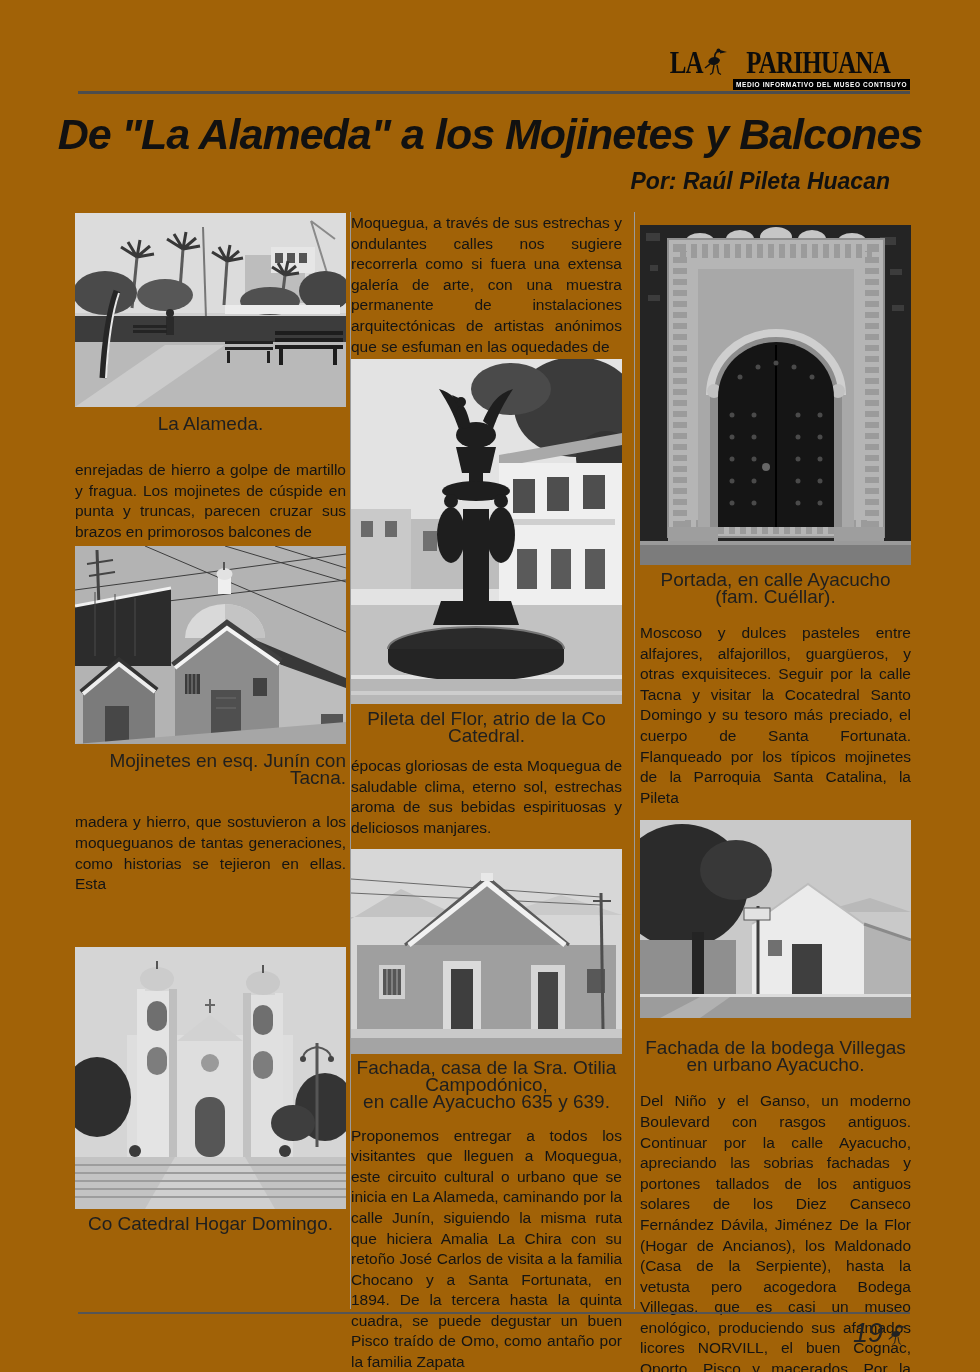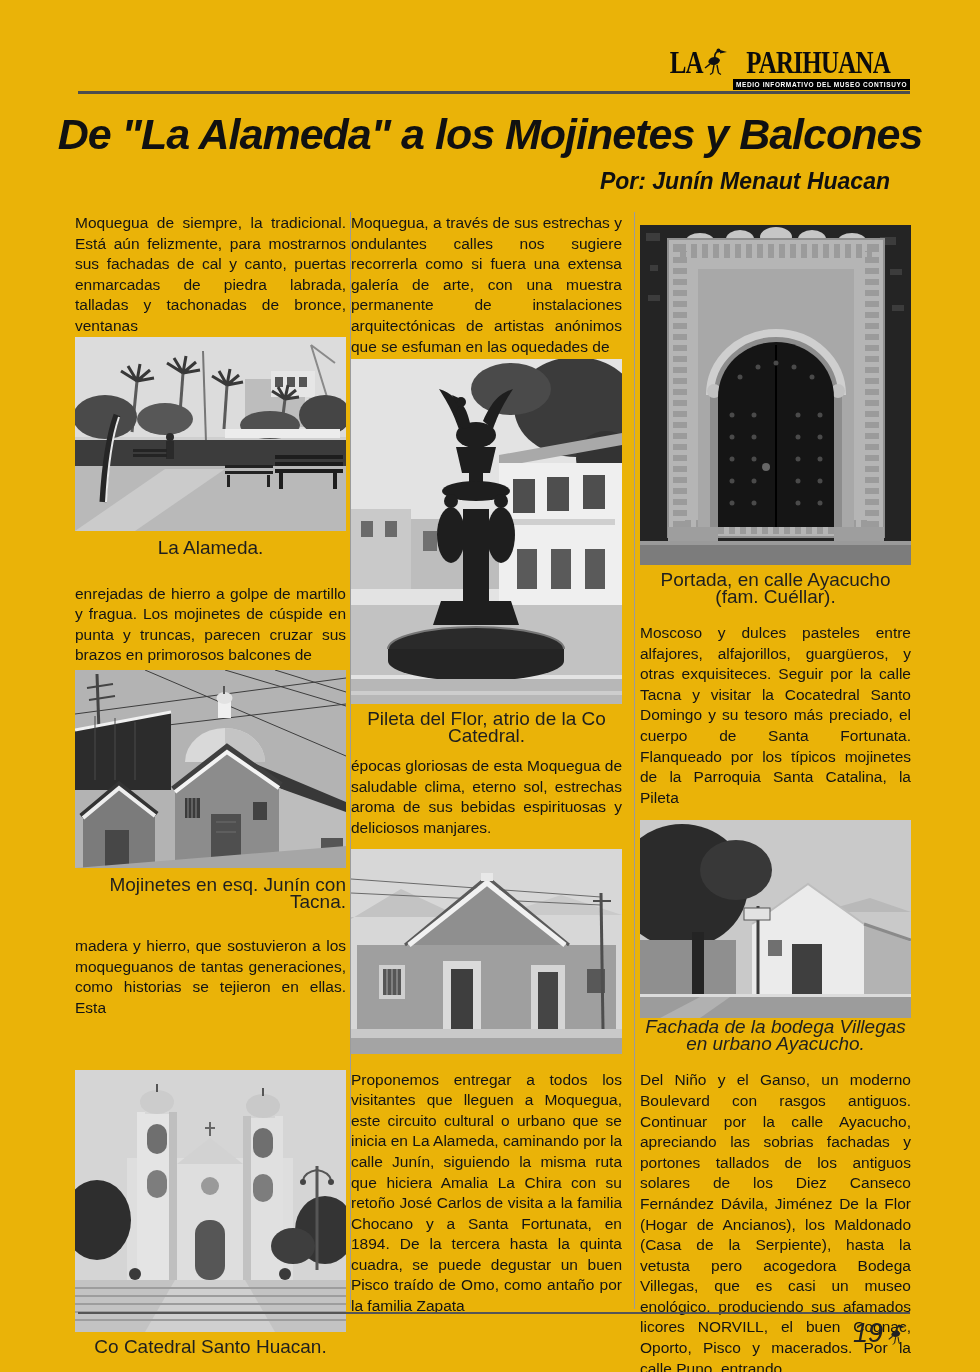--- a/index.html
+++ b/index.html
@@ -1,17 +1,17 @@
 <!DOCTYPE html>
 <html><head>
 <meta charset="utf-8">
 <style>
   html,body{margin:0;padding:0;background:#9a9a9a;}
   .page{
-    position:relative;width:980px;height:1372px;margin:0 auto;background:#eab308;
+    position:relative;width:980px;height:1372px;margin:0 auto;background:#a16207;
     font-family:"Liberation Sans",sans-serif;color:#1a1a1a;overflow:hidden;
   }
   
   .header-rule{position:absolute;left:78px;top:91px;width:832px;height:3px;background:#4d4d4d;}
   .masthead{position:absolute;left:733px;top:46px;width:177px;}
   .masthead-row{display:flex;align-items:flex-end;justify-content:flex-end;}
   .masthead-word{
     font-family:"Liberation Serif",serif;font-weight:bold;font-size:32px;line-height:0.9;
     display:inline-block;transform:scaleX(0.78);transform-origin:center bottom;letter-spacing:-1px;color:#0c0c0c;
   }
@@ -61,27 +61,26 @@
         <path d="M6,18 l-5,4" stroke="#111" stroke-width="1.6"></path>
         <path d="M10,19 l-1.5,8 M13,19 l1.5,8" stroke="#111" stroke-width="1.4" fill="none"></path>
         <path d="M8.5,27 l-2.5,1.5 M14.5,27 l2.5,1.5" stroke="#111" stroke-width="1.2"></path>
       </svg>
       <span class="masthead-word">PARIHUANA</span>
     </div>
     <div class="masthead-bar">MEDIO INFORMATIVO DEL MUSEO CONTISUYO</div>
   </div>
 
   <div class="article-title">De "La Alameda" a los Mojinetes y Balcones</div>
-  <div class="article-byline">Por: Junín Menaut Huacan</div>
+  <div class="article-byline">Por: Raúl Pileta Huacan</div>
 
   <div class="divider" id="divider1"></div>
   <div class="divider" id="divider2"></div>
 
   <div class="col" id="col1">
-    <div class="para">Moquegua de siempre, la tradicional. Está aún felizmente, para mostrarnos sus fachadas de cal y canto, puertas enmarcadas de piedra labrada, talladas y tachonadas de bronce, ventanas</div>
 
     <svg class="photo" style="height:194px;margin-top:0;" viewBox="0 0 271 194" preserveAspectRatio="none">
       <rect width="271" height="194" fill="#cfcfcf"></rect>
       <rect width="271" height="100" fill="#dcdcdc"></rect>
       <rect x="170" y="42" width="60" height="48" fill="#bdbdbd"></rect>
       <rect x="196" y="34" width="44" height="26" fill="#e6e6e6"></rect>
       <rect x="200" y="40" width="8" height="10" fill="#555"></rect>
         <rect x="212" y="40" width="8" height="10" fill="#555"></rect>
         <rect x="224" y="40" width="8" height="10" fill="#555"></rect>
       <path d="M236,8 L252,60 M236,8 L260,26" stroke="#8a8a8a" stroke-width="2" fill="none"></path>
@@ -185,21 +184,21 @@
       <path d="M242,96 v104" stroke="#555" stroke-width="3"></path>
       <path d="M242,100 q-12,2 -14,10 M242,100 q12,2 14,10" stroke="#555" stroke-width="2" fill="none"></path>
       <circle cx="228" cy="112" r="3" fill="#444"></circle>
         <circle cx="256" cy="112" r="3" fill="#444"></circle>
       <rect x="0" y="210" width="271" height="52" fill="#c3c3c3"></rect>
       <polygon points="100,210 170,210 200,262 70,262" fill="#d0d0d0"></polygon>
       <path d="M0,218 h271 M0,226 h271 M0,234 h271 M0,242 h271 M0,250 h271" stroke="#9d9d9d" stroke-width="2"></path>
       <circle cx="60" cy="204" r="6" fill="#3a3a3a"></circle>
         <circle cx="210" cy="204" r="6" fill="#3a3a3a"></circle>
     </svg>
-    <div class="caption" style="margin-top:6px;">Co Catedral Santo Huacan.</div>
+    <div class="caption" style="margin-top:6px;">Co Catedral Hogar Domingo.</div>
   </div>
 
   <div class="col" id="col2">
     <div class="para">Moquegua, a través de sus estrechas y ondulantes calles nos sugiere recorrerla como si fuera una extensa galería de arte, con una muestra permanente de  instalaciones arquitectónicas de artistas anónimos que se esfuman en las oquedades de</div>
 
     <svg class="photo" style="height:345px;margin-top:2px;" viewBox="0 0 271 345" preserveAspectRatio="none">
       <rect width="271" height="345" fill="#e3e3e3"></rect>
       <ellipse cx="225" cy="48" rx="62" ry="50" fill="#3b3b3b"></ellipse>
       <ellipse cx="160" cy="30" rx="40" ry="26" fill="#4a4a4a"></ellipse>
       <ellipse cx="255" cy="100" rx="30" ry="28" fill="#333333"></ellipse>
@@ -262,20 +261,24 @@
       <rect x="187" y="123" width="20" height="57" fill="#454545"></rect>
       <rect x="28" y="116" width="26" height="34" fill="#cfcfcf"></rect>
       <rect x="32" y="120" width="18" height="26" fill="#565656"></rect>
       <path d="M36,120 v26 M41,120 v26 M46,120 v26" stroke="#aaa" stroke-width="1"></path>
       <rect x="236" y="120" width="18" height="24" fill="#585858"></rect>
       <rect x="0" y="180" width="271" height="9" fill="#c9c9c9"></rect>
       <rect x="0" y="189" width="271" height="16" fill="#a4a4a4"></rect>
       <path d="M250,44 L252,180" stroke="#4e4e4e" stroke-width="3"></path>
       <path d="M242,52 h18" stroke="#4e4e4e" stroke-width="2"></path>
     </svg>
+    <div class="caption" style="margin-top:5px;">
+      <div>Fachada, casa de la Sra. Otilia Campodónico,</div>
+      <div>en calle Ayacucho 635 y 639.</div>
+    </div>
 
     <div class="para" style="margin-top:16px;">Proponemos entregar a todos los visitantes que lleguen a Moquegua, este  circuito cultural o urbano  que se inicia en La Alameda, caminando por la calle Junín, siguiendo la misma ruta que hiciera Amalia La Chira con su retoño José Carlos de visita a la familia Chocano y a Santa Fortunata, en 1894. De la tercera hasta la quinta cuadra, se puede degustar un buen Pisco traído de Omo, como antaño por la familia Zapata</div>
   </div>
 
   <div class="col" id="col3">
     <svg class="photo" style="height:340px;" viewBox="0 0 271 340" preserveAspectRatio="none">
       <rect width="271" height="340" fill="#242424"></rect>
       <g fill="#3c3c3c">
         <rect x="6" y="8" width="14" height="8"></rect>
           <rect x="30" y="20" width="10" height="6"></rect>
@@ -352,21 +355,21 @@
       <rect x="152" y="124" width="30" height="52" fill="#3f3f3f"></rect>
       <rect x="128" y="120" width="14" height="16" fill="#707070"></rect>
       <polygon points="224,104 271,122 271,176 224,176" fill="#b3b3b3"></polygon>
       <path d="M224,104 L271,120" stroke="#8a8a8a" stroke-width="3"></path>
       <path d="M118,86 V176" stroke="#3e3e3e" stroke-width="3"></path>
       <rect x="104" y="88" width="26" height="12" fill="#e2e2e2" stroke="#555" stroke-width="1"></rect>
       <rect x="0" y="174" width="271" height="3" fill="#dcdcdc"></rect>
       <polygon points="0,177 271,177 271,198 0,198" fill="#9c9c9c"></polygon>
       <polygon points="20,198 60,177 90,177 60,198" fill="#b1b1b1"></polygon>
     </svg>
-    <div class="caption" style="margin-top:0;font-style:italic;">
+    <div class="caption" style="margin-top:21px;">
       <div>Fachada  de la bodega Villegas</div>
       <div>en urbano Ayacucho.</div>
     </div>
 
     <div class="para" style="margin-top:18px;">Del Niño y el Ganso, un moderno Boulevard con rasgos antiguos. Continuar por la calle Ayacucho, apreciando las sobrias fachadas y portones tallados de los antiguos solares de los Diez Canseco Fernández Dávila, Jiménez De la Flor (Hogar de Ancianos), los Maldonado (Casa de la Serpiente), hasta la vetusta pero acogedora Bodega Villegas, que es casi un museo enológico, produciendo sus afamados licores NORVILL, el buen Cognac, Oporto, Pisco y macerados. Por la calle Puno, entrando</div>
   </div>
 
   <div class="footer-rule"></div>
   <div class="footer-page">
     <span class="footer-num">19</span>

